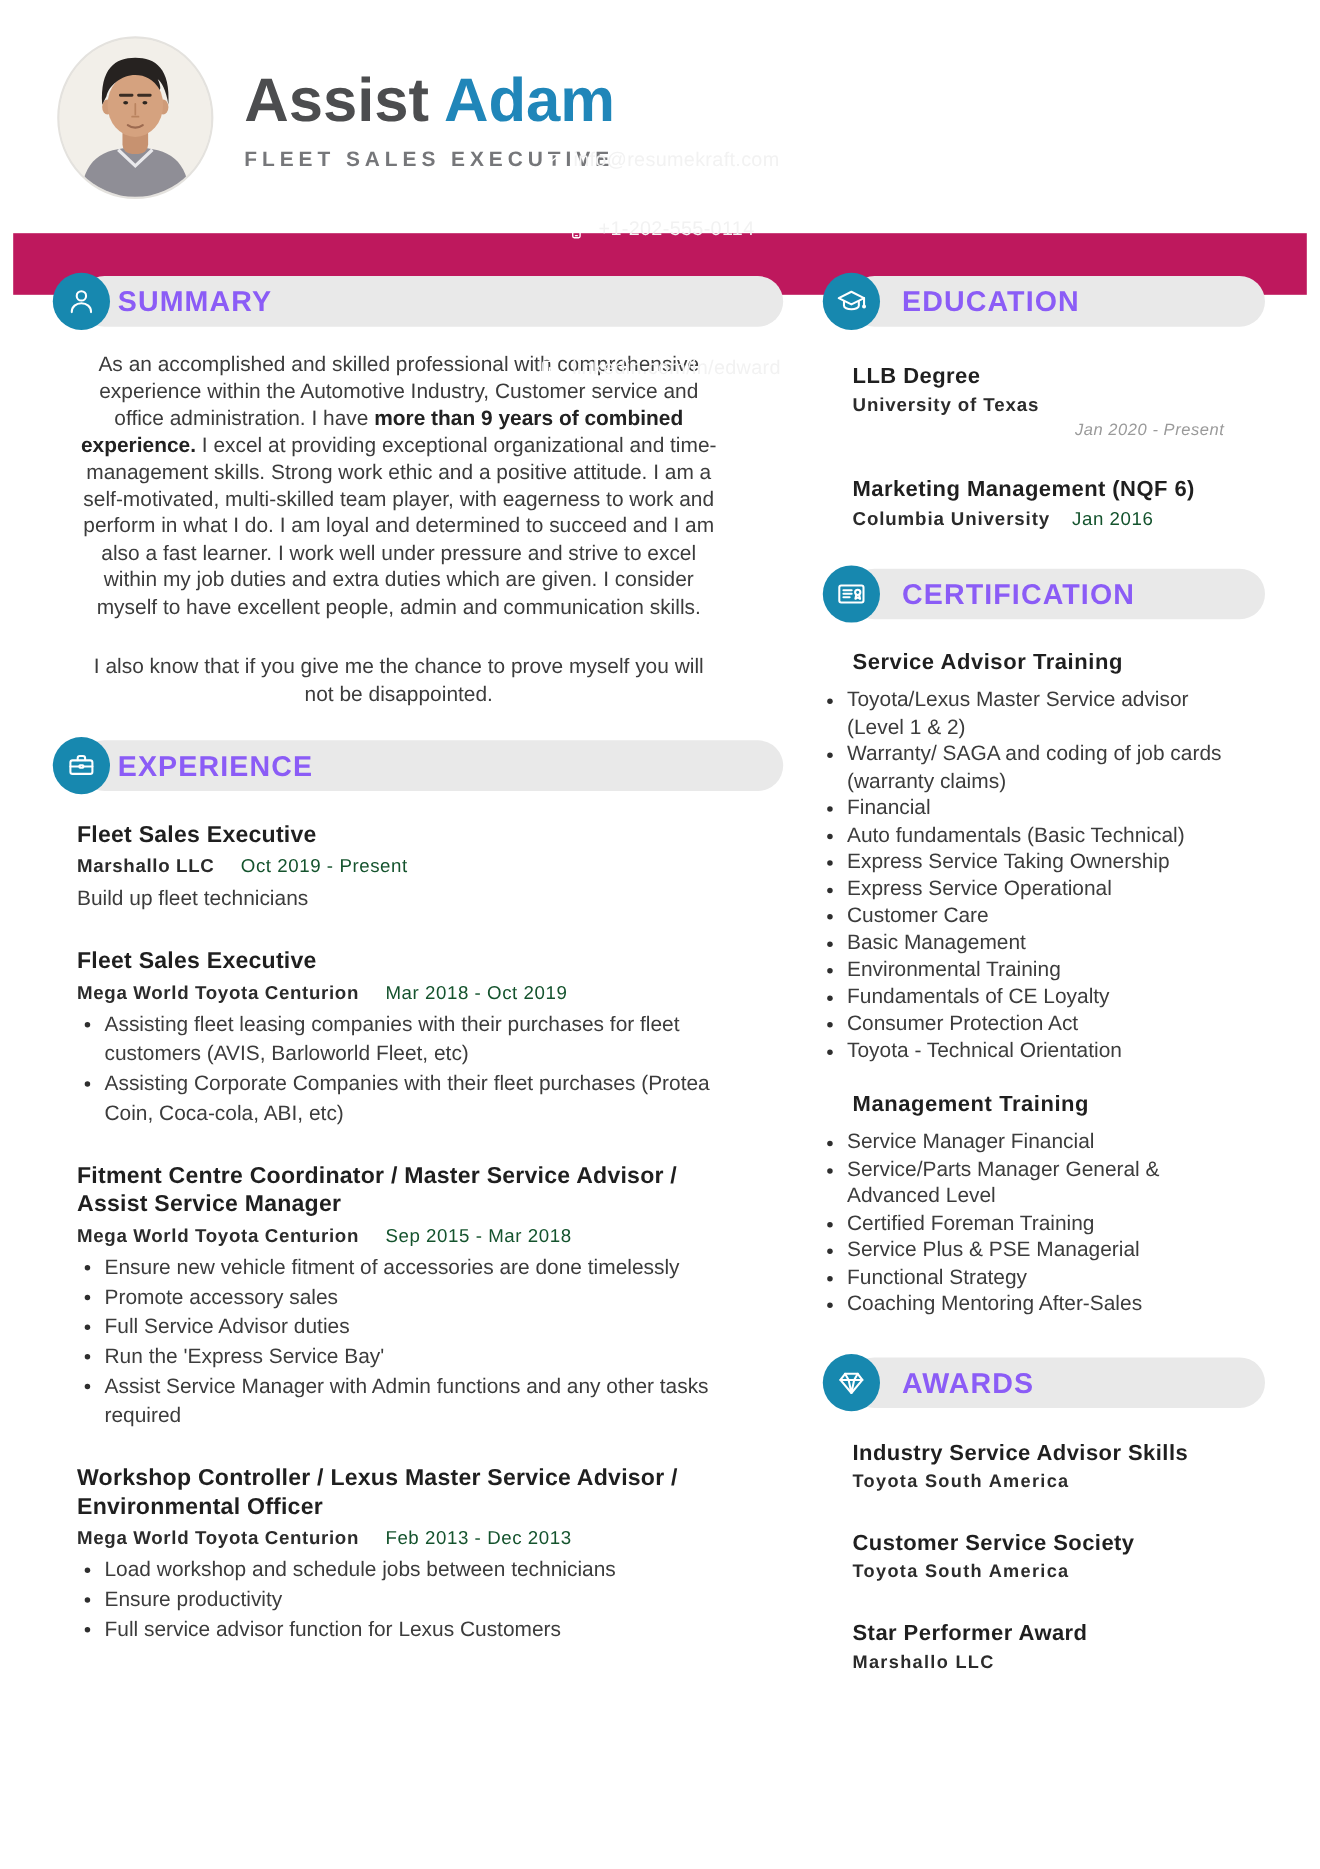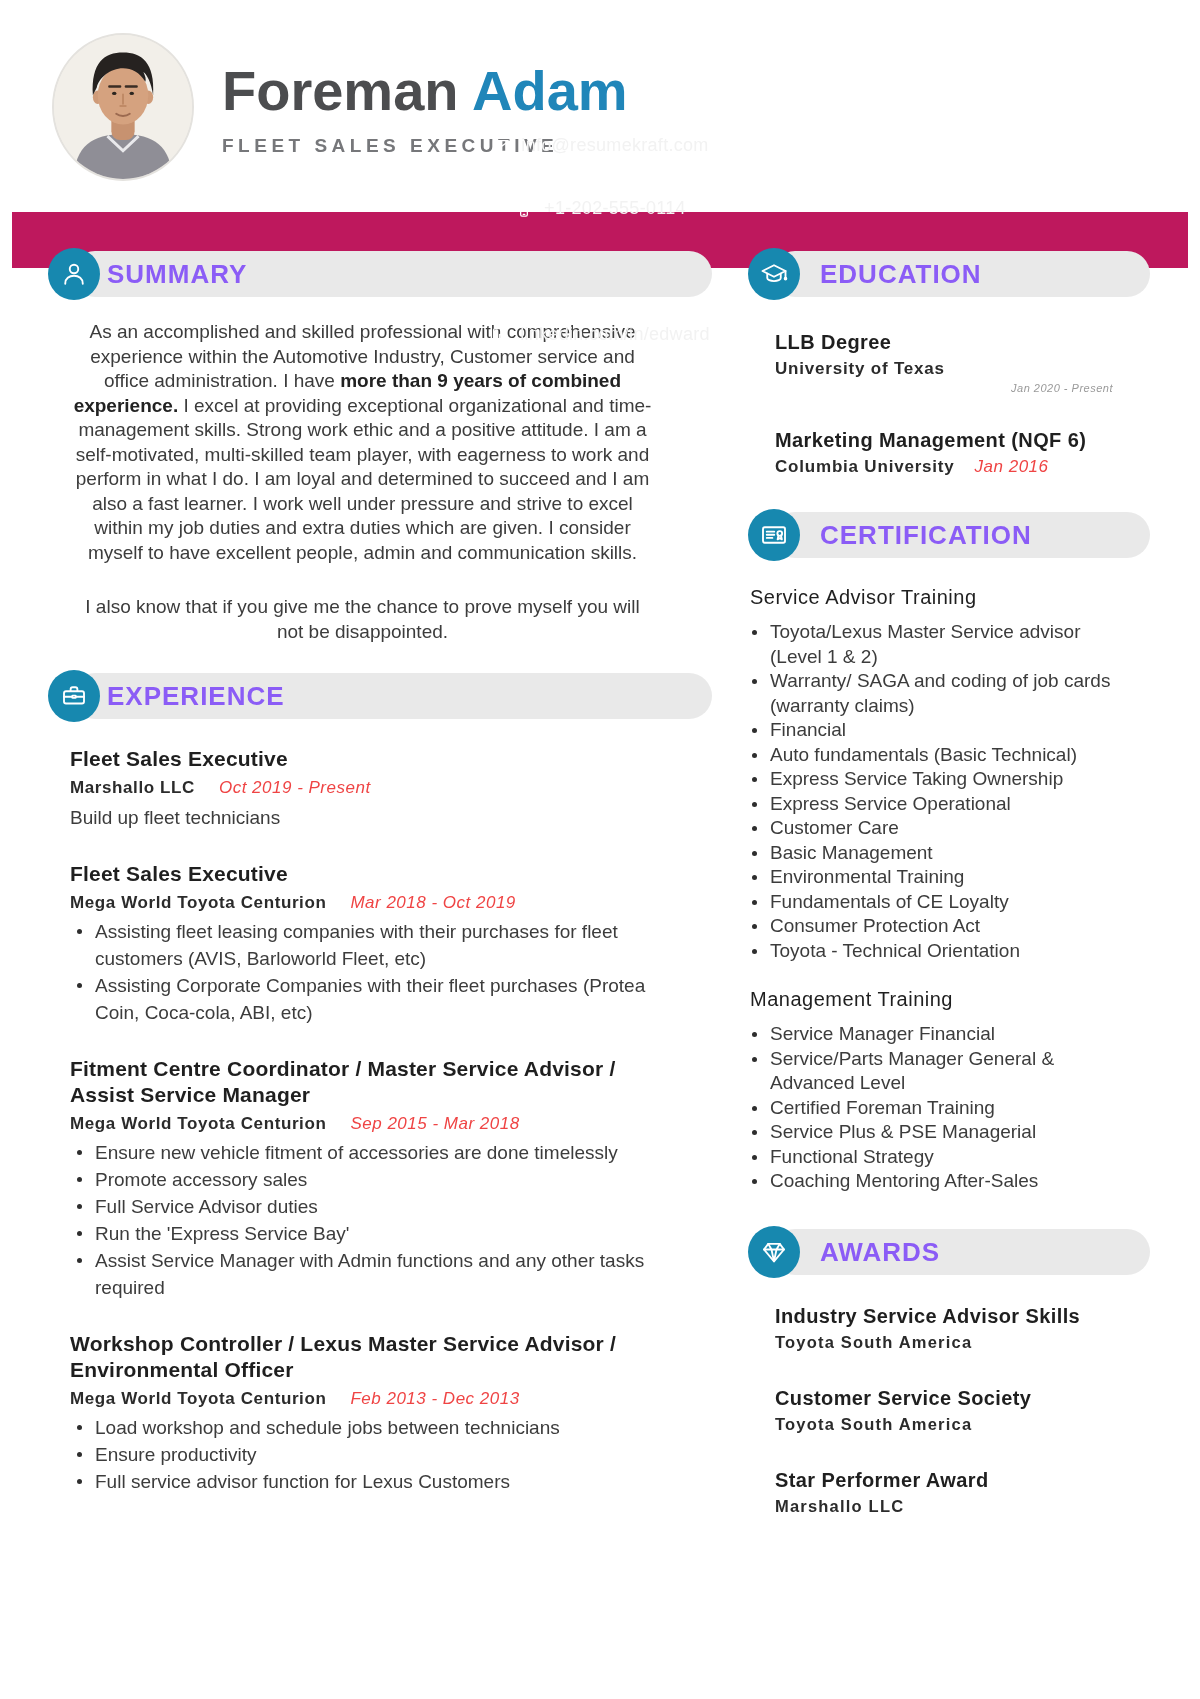--- a/index.html
+++ b/index.html
@@ -45,35 +45,35 @@
   .body-l { margin-left:22px; width:585px; }
   .summary-p { font-size:19px; line-height:24.5px; color:#3c3c3c; margin-top:20px;text-align:center; }
   .summary-p + .summary-p { margin-top:30px; }
   .summary-p b { color:#222; }
   .sec-exp { margin-top:26px; }
   .job { margin-top:30px; }
   .job:first-of-type { margin-top:24px; }
   .job-name { font-size:21px; font-weight:700; color:#1f1f1f; line-height:26px; letter-spacing:.2px; }
   .job-meta { margin-top:6px; font-size:17px; }
   .company { font-weight:700; color:#2b2b2b; letter-spacing:.6px; }
-  .dates { font-style:italic; color:#ef4444; letter-spacing:.5px; margin-left:24px; }
+  .dates { color:#14532d; letter-spacing:.5px; margin-left:24px; }
   .job-desc { margin-top:6px; font-size:19px; line-height:27px; }
   ul.blist { list-style:none; margin-top:5px; }
   ul.blist li { position:relative; padding-left:25px; font-size:19px; line-height:27px; color:#3c3c3c; }
   ul.blist li::before { content:""; position:absolute; left:7px; top:11px; width:5px; height:5px; border-radius:50%; background:#2e2e2e; }
   
   .body-r { margin-left:2px; width:363px; }
   .edu-item { margin-top:30px; }
   .edu-item + .edu-item { margin-top:34px; }
   .edu-degree { margin-left:25px; font-size:20px; font-weight:700; color:#1f1f1f; line-height:25px; letter-spacing:.4px; }
   .edu-school { margin-left:25px; margin-top:4px; font-size:17px; font-weight:700; color:#2b2b2b; letter-spacing:.8px; }
   .edu-school .dates { margin-left:20px; font-weight:400; }
-  .edu-date-line { margin-top:3px; text-align:right; font-size:11px; font-style:italic; color:#9a9a9a; letter-spacing:.5px; }
+  .edu-date-line { margin-top:3px; text-align:right; font-size:15px; font-style:italic; color:#9a9a9a; letter-spacing:.5px; }
   .sec-cert, .sec-awd { margin-top:32px; }
-  .group-title { margin-top:24px; font-size:20px; font-weight:400; color:#1f1f1f; letter-spacing:.5px; line-height:25px; }
+  .group-title { margin-left:25px; margin-top:24px; font-size:20px; font-weight:700; color:#1f1f1f; letter-spacing:.5px; line-height:25px; }
   ul.rlist { list-style:none; margin-top:10px; }
   ul.rlist li { position:relative; padding-left:20px; font-size:19px; line-height:24.5px; color:#3c3c3c; }
   ul.rlist li::before { content:""; position:absolute; left:2px; top:10px; width:5px; height:5px; border-radius:50%; background:#2e2e2e; }
   .awd-item { margin-top:26px; }
   .awd-item + .awd-item { margin-top:34px; }
   .awd-title { margin-left:25px; font-size:20px; font-weight:700; color:#1f1f1f; line-height:25px; letter-spacing:.4px; }
   .awd-org { margin-left:25px; margin-top:4px; font-size:16.5px; font-weight:700; color:#2b2b2b; letter-spacing:1.2px; }
 </style>
 </head>
 <body>
@@ -92,21 +92,21 @@
         <ellipse cx="71" cy="62" rx="26" ry="30" fill="#d5a27f"></ellipse>
         <path d="M40 62C38 28 52 18 71 18s33 10 31 44c-2-14-7-22-10-24 2 4 3 8 2 10-6-10-14-14-23-14-13 0-25 10-27 20z" fill="#262220"></path>
         <path d="M57 53h11M74 53h11" stroke="#3a2d24" stroke-width="2.6" stroke-linecap="round"></path>
         <ellipse cx="62" cy="60" rx="2.3" ry="1.7" fill="#2c2620"></ellipse>
         <ellipse cx="80" cy="60" rx="2.3" ry="1.7" fill="#2c2620"></ellipse>
         <path d="M71 61v10M68 73h6" stroke="#b9835f" stroke-width="1.6" fill="none" stroke-linecap="round"></path>
         <path d="M64 81c4 3 10 3 14 0" stroke="#9c6a50" stroke-width="2" fill="none" stroke-linecap="round"></path>
       </svg>
     </div>
     <div class="name-block">
-      <h1 class="name"><span>Foreman</span> <span class="last">Adam</span></h1>
+      <h1 class="name"><span>Assist</span> <span class="last">Adam</span></h1>
       <div class="job-title">FLEET SALES EXECUTIVE</div>
     </div>
   </div>
 
   <div class="contact-bar">
     <span class="c-item">
       <svg class="ico" viewBox="0 0 24 24">
           <rect x="3" y="5.5" width="18" height="13" rx="1"></rect>
           <path d="M3.5 6.5L12 13l8.5-6.5"></path>
         </svg>

